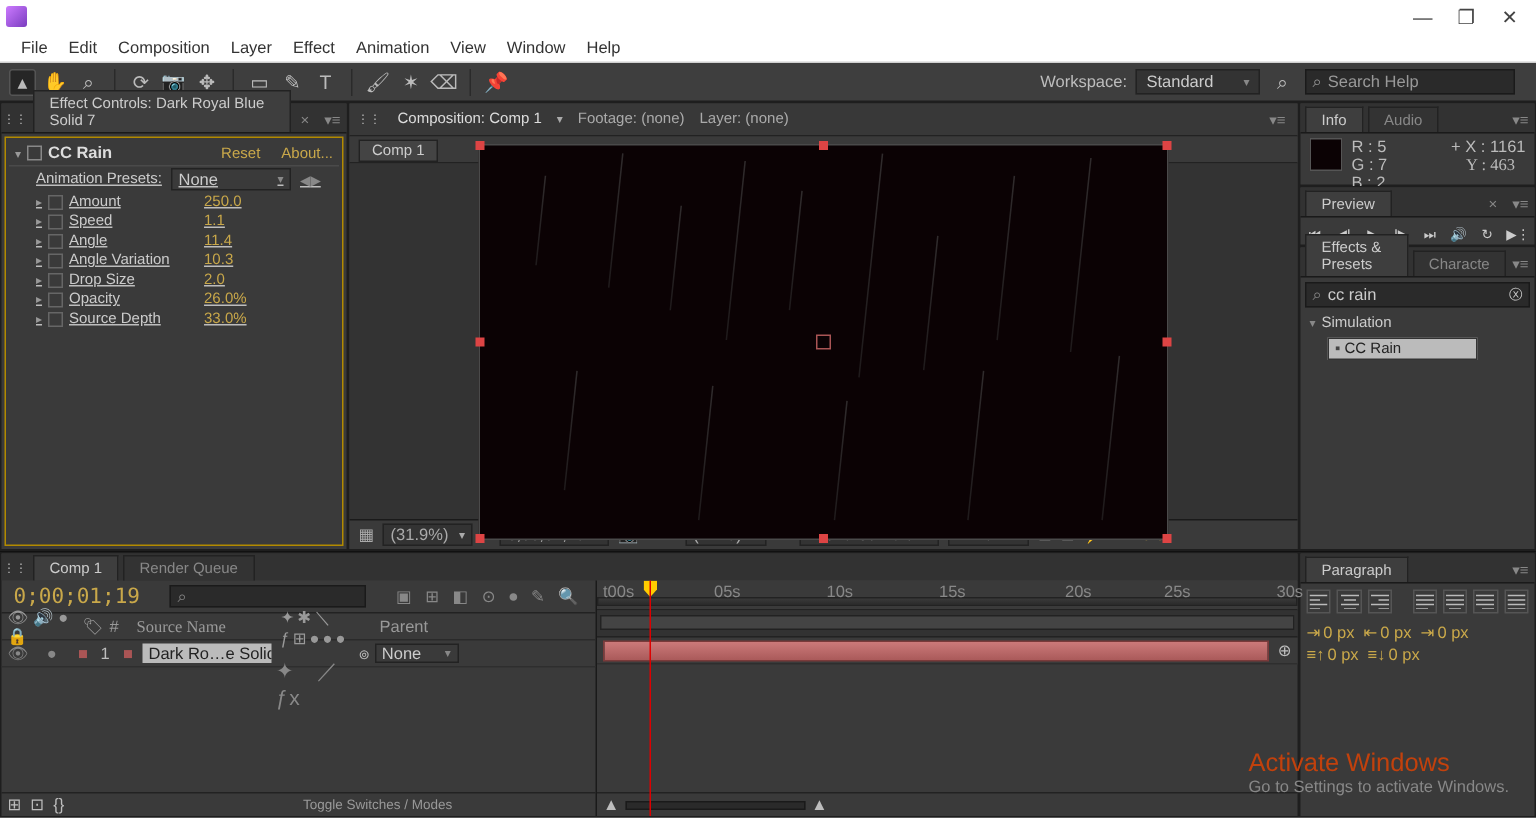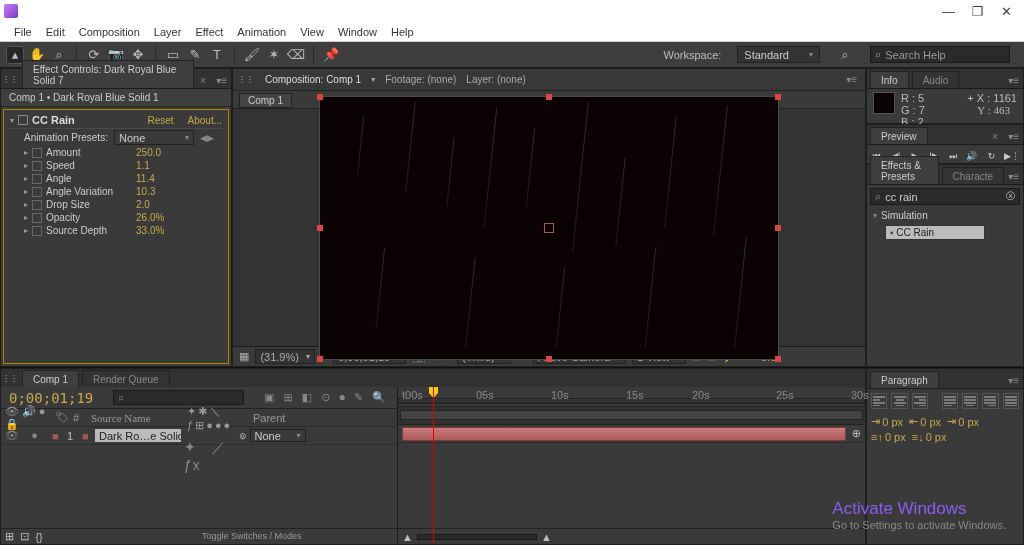--- a/index.html
+++ b/index.html
@@ -8,42 +8,42 @@
 .titlebar .logo { width: 14px; height: 14px; background: linear-gradient(135deg,#cc7aff,#7a3dbf); margin-right: 6px; border-radius: 2px; }
 .winbtns { margin-left: auto; display: flex; gap: 18px; padding-right: 8px; }
 .winbtn { width: 11px; height: 11px; display:flex; align-items:center; justify-content:center; font-size:13px; color:#444; }
 .menubar { height: 20px; background: #fff; display: flex; align-items: center; padding: 0 8px; gap: 2px; border-bottom:1px solid #d0d0d0;}
 .menubar span { padding: 2px 6px; color:#333; }
 .app { background: #3a3a3a; height: 503px; color: #bdbdbd; display:flex; flex-direction:column; }
 .toolbar { height: 26px; background: #3e3e3e; border-bottom: 1px solid #1e1e1e; display:flex; align-items:center; padding:0 6px; gap:4px;}
 .tbtn { width:18px; height:18px; display:flex; align-items:center; justify-content:center; color:#bbb; font-size:13px; border-radius:2px; }
 .tbtn.sel { background:#262626; box-shadow: inset 0 0 0 1px #555; }
 .tsep { width:1px; height:18px; background:#2a2a2a; margin:0 4px; }
-.wkspace { margin-left:auto; display:flex; align-items:center; gap:16px; padding-right:8px; }
+.wkspace { margin-left:auto; display:flex; align-items:center; gap:6px; padding-right:8px; }
 .dropdown-box { background:#333; border:1px solid #222; padding:1px 6px; height:17px; display:flex; align-items:center; gap:20px; font-size:10px; color:#ccc; }
 .dropdown-box::after { content:"▾"; font-size:8px; color:#888; }
 .search-box { background:#2a2a2a; border:1px solid #1a1a1a; padding:1px 4px; height:17px; display:flex; align-items:center; gap:4px; color:#999; width:140px; font-size:10px;}
 .search-box::before { content:"⌕"; font-size:11px; }
 .mainrow { flex:1; display:flex; min-height:0; }
 .panel { background:#3a3a3a; border:1px solid #1e1e1e; display:flex; flex-direction:column; }
 .left { width:232px; }
 .center { flex:1; }
 .right { width:158px; display:flex; flex-direction:column; }
 .tabrow { height:20px; display:flex; align-items:flex-end; background:#323232; border-bottom:1px solid #1a1a1a; }
 .tab { background:#3e3e3e; padding:3px 10px 2px; border:1px solid #222; border-bottom:none; font-size:10px; color:#ccc; margin-left:3px; }
 .tab.dim { background:#333; color:#888; }
 .tabrow .x { margin-left:auto; padding:2px 6px; color:#888; font-size:10px;}
 .pnlmenu { padding:2px 4px; color:#888; font-size:10px; }
 .subheader { padding:3px 8px; font-size:10px; color:#ccc; background:#3e3e3e; border-bottom:1px solid #262626; }
 .fx-panel { flex:1; border:1px solid #b28a00; margin:2px; padding:2px 2px 0 2px; background:#3a3a3a; overflow:hidden;}
 .fx-title { display:flex; align-items:center; gap:4px; padding:2px 4px; border-bottom:1px solid #4a4a4a;}
 .fx-title .name { color:#ddd; font-weight:bold; }
 .fx-title .reset { color:#c9a84a; margin-left:auto; font-size:10px; }
 .fx-title .about { color:#c9a84a; margin-left:10px; font-size:10px; }
-.fx-row { display:flex; align-items:center; padding:1px 4px 1px 18px; }
+.fx-row { display:flex; align-items:center; padding:1px 4px 1px 18px;text-decoration:underline; }
 .fx-row .tri { color:#999; margin-right:4px; font-size:8px;}
 .fx-row .sw { width:10px; height:10px; margin-right:4px; border:1px solid #666; display:inline-block;}
 .fx-row .label { color:#ccc; font-size:10px; width:90px;}
 .fx-row .val { color:#c9a84a; font-size:10px; }
 .fx-row.preset .label{ color:#ccc; }
 .presetbox { background:#3a3a3a; border:1px solid #222; height:15px; padding:0 4px; display:flex; align-items:center; font-size:10px; color:#ccc; width:80px; justify-content:space-between;text-align:center;}
 .presetbox::after{content:"▾"; font-size:8px; color:#888;}
 .comp-tabs { height:22px; display:flex; align-items:center; padding:2px 4px; gap:10px; background:#383838; border-bottom:1px solid #222;}
 .comp-tabs .ct { font-size:10px; color:#aaa; }
 .comp-tabs .ct.on { color:#ddd; }
@@ -85,21 +85,21 @@
 .layer-bar { height:14px; background:linear-gradient(#cc7a7a,#aa5a5a); margin:2px 2px 2px 4px; flex:1; border:1px solid #7a3a3a;}
 .tl-cols { display:flex; align-items:center; height:18px; gap:3px; padding:0 4px; font-size:10px; border-bottom:1px solid #2e2e2e;}
 .layernm { background:#bbb; color:#222; padding:0 4px; height:13px; display:flex; align-items:center; width:86px; overflow:hidden; white-space:nowrap;}
 .para { width:158px; background:#3a3a3a; border:1px solid #1e1e1e;}
 .para-body { padding:4px;}
 .align-row { display:flex; gap:4px; margin-bottom:6px;}
 .abtn { width:18px; height:16px; border:1px solid #555; background:#3a3a3a; display:flex; align-items:center; justify-content:center;}
 .indent-row { display:flex; gap:6px; margin-bottom:3px; font-size:10px; color:#c9a84a;}
 .indent-row .ival { display:flex; align-items:center; gap:2px;}
 .watermark { position:absolute; right:18px; bottom:14px; color:#888; font-size:10px; text-align:left;}
-.watermark .big { font-size:17px; color:#8b5cf6;}
+.watermark .big { font-size:17px; color:#c2410c;}
 .togglebtn { position:absolute; left:198px; bottom:3px; font-size:9px; color:#999; background:#3a3a3a; padding:1px 4px;}
 .cols-header { display:flex; align-items:center; height:18px; padding:0 4px; font-size:10px; color:#999; gap:6px; border-bottom:1px solid #2a2a2a;}
 </style>
 </head>
 <body>
 
 <div class="titlebar">
   <div class="logo"></div>
   <div class="winbtns">
     <div class="winbtn">—</div>
@@ -154,21 +154,20 @@
 
   <div class="mainrow">
 
     <div class="panel left">
       <div class="tabrow">
         <div class="tbtn" style="font-size:8px;padding:0 2px;">⋮⋮</div>
         <div class="tab">Effect Controls: Dark Royal Blue Solid 7</div>
         <div class="x">×</div>
         <div class="pnlmenu">▾≡</div>
       </div>
-      <div class="subheader">Comp 1 • Dark Royal Blue Solid 1</div>
       <div class="fx-panel">
         <div class="fx-title">
           <span style="font-size:8px;color:#999;">▾</span>
           <span class="sw" style="border:1px solid #888;width:10px;height:10px;display:inline-block;"></span>
           <span class="name">CC Rain</span>
           <span class="reset">Reset</span>
           <span class="about">About...</span>
         </div>
         <div class="fx-row preset">
           <span class="label">Animation Presets:</span>
@@ -385,21 +384,21 @@
             <span>{}</span>
           </div>
         </div>
         <div class="tl-right">
           <div class="ruler">
             <div style="position:absolute;left:0;right:0;top:11px;height:6px;background:linear-gradient(#3a3a3a,#2a2a2a);border:1px solid #222;"></div>
             <span class="ruler-mark" style="left:4px;">t00s</span>
             <span class="ruler-mark" style="left:78px;">05s</span>
             <span class="ruler-mark" style="left:153px;">10s</span>
             <span class="ruler-mark" style="left:228px;">15s</span>
-            <span class="ruler-mark" style="left:294px;">20s</span>
+            <span class="ruler-mark" style="left:312px;">20s</span>
             <span class="ruler-mark" style="left:378px;">25s</span>
             <span class="ruler-mark" style="left:453px;">30s</span>
             <div class="cti-head"></div>
           </div>
           <div style="height:18px;background:#323232;border-bottom:1px solid #222;position:relative;">
             <div style="position:absolute;left:2px;right:2px;top:3px;height:10px;background:#444;border:1px solid #222;"></div>
           </div>
           <div class="track-row">
             <div class="layer-bar"></div>
             <span style="padding:0 4px;">⊕</span>

